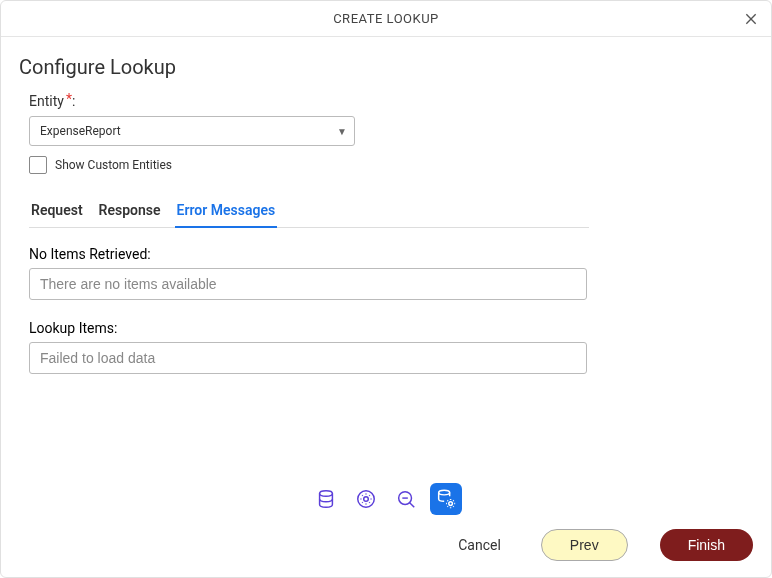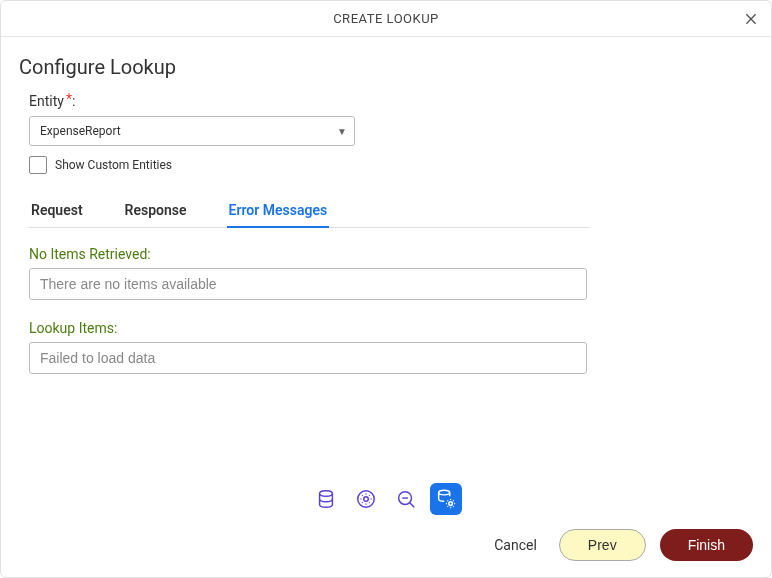--- a/index.html
+++ b/index.html
@@ -116,21 +116,21 @@
       cursor: pointer;
     }
     .checkbox-label {
       font-size: 12px;
       color: #333;
     }
     .tabs {
       margin-top: 20px;
       margin-left: 10px;
       display: flex;
-      gap: 38px;
+      gap: 12px;
       border-bottom: 1px solid #ddd;
       width: 560px;
     }
     .tab {
       padding: 8px 2px;
       font-size: 14px;
       font-weight: 600;
       color: #333;
       cursor: pointer;
       border-bottom: 2px solid transparent;
@@ -139,21 +139,21 @@
     .tab.active {
       color: #1a73e8;
       border-bottom-color: #1a73e8;
     }
     .form-section {
       margin-top: 18px;
       margin-left: 10px;
     }
     .input-label {
       font-size: 14px;
-      color: #4d7c0f;
+      color: #000000;
       margin-bottom: 6px;
     }
     .text-input {
       width: 558px;
       height: 32px;
       border: 1px solid #bbb;
       border-radius: 3px;
       padding: 0 10px;
       font-size: 14px;
       color: #888;
@@ -183,21 +183,21 @@
     .step-icon svg { width: 22px; height: 22px; }
     .step-icon.normal { color: #5b3fd9; }
     .step-icon.active {
       background: #1a73e8;
       color: #fff;
     }
     .button-row {
       display: flex;
       justify-content: flex-end;
       align-items: center;
-      gap: 14px;
+      gap: 32px;
     }
     .btn-text {
       font-size: 14px;
       color: #333;
       cursor: pointer;
       padding: 6px 8px;
     }
     .btn-outline {
       font-size: 14px;
       color: #333;

